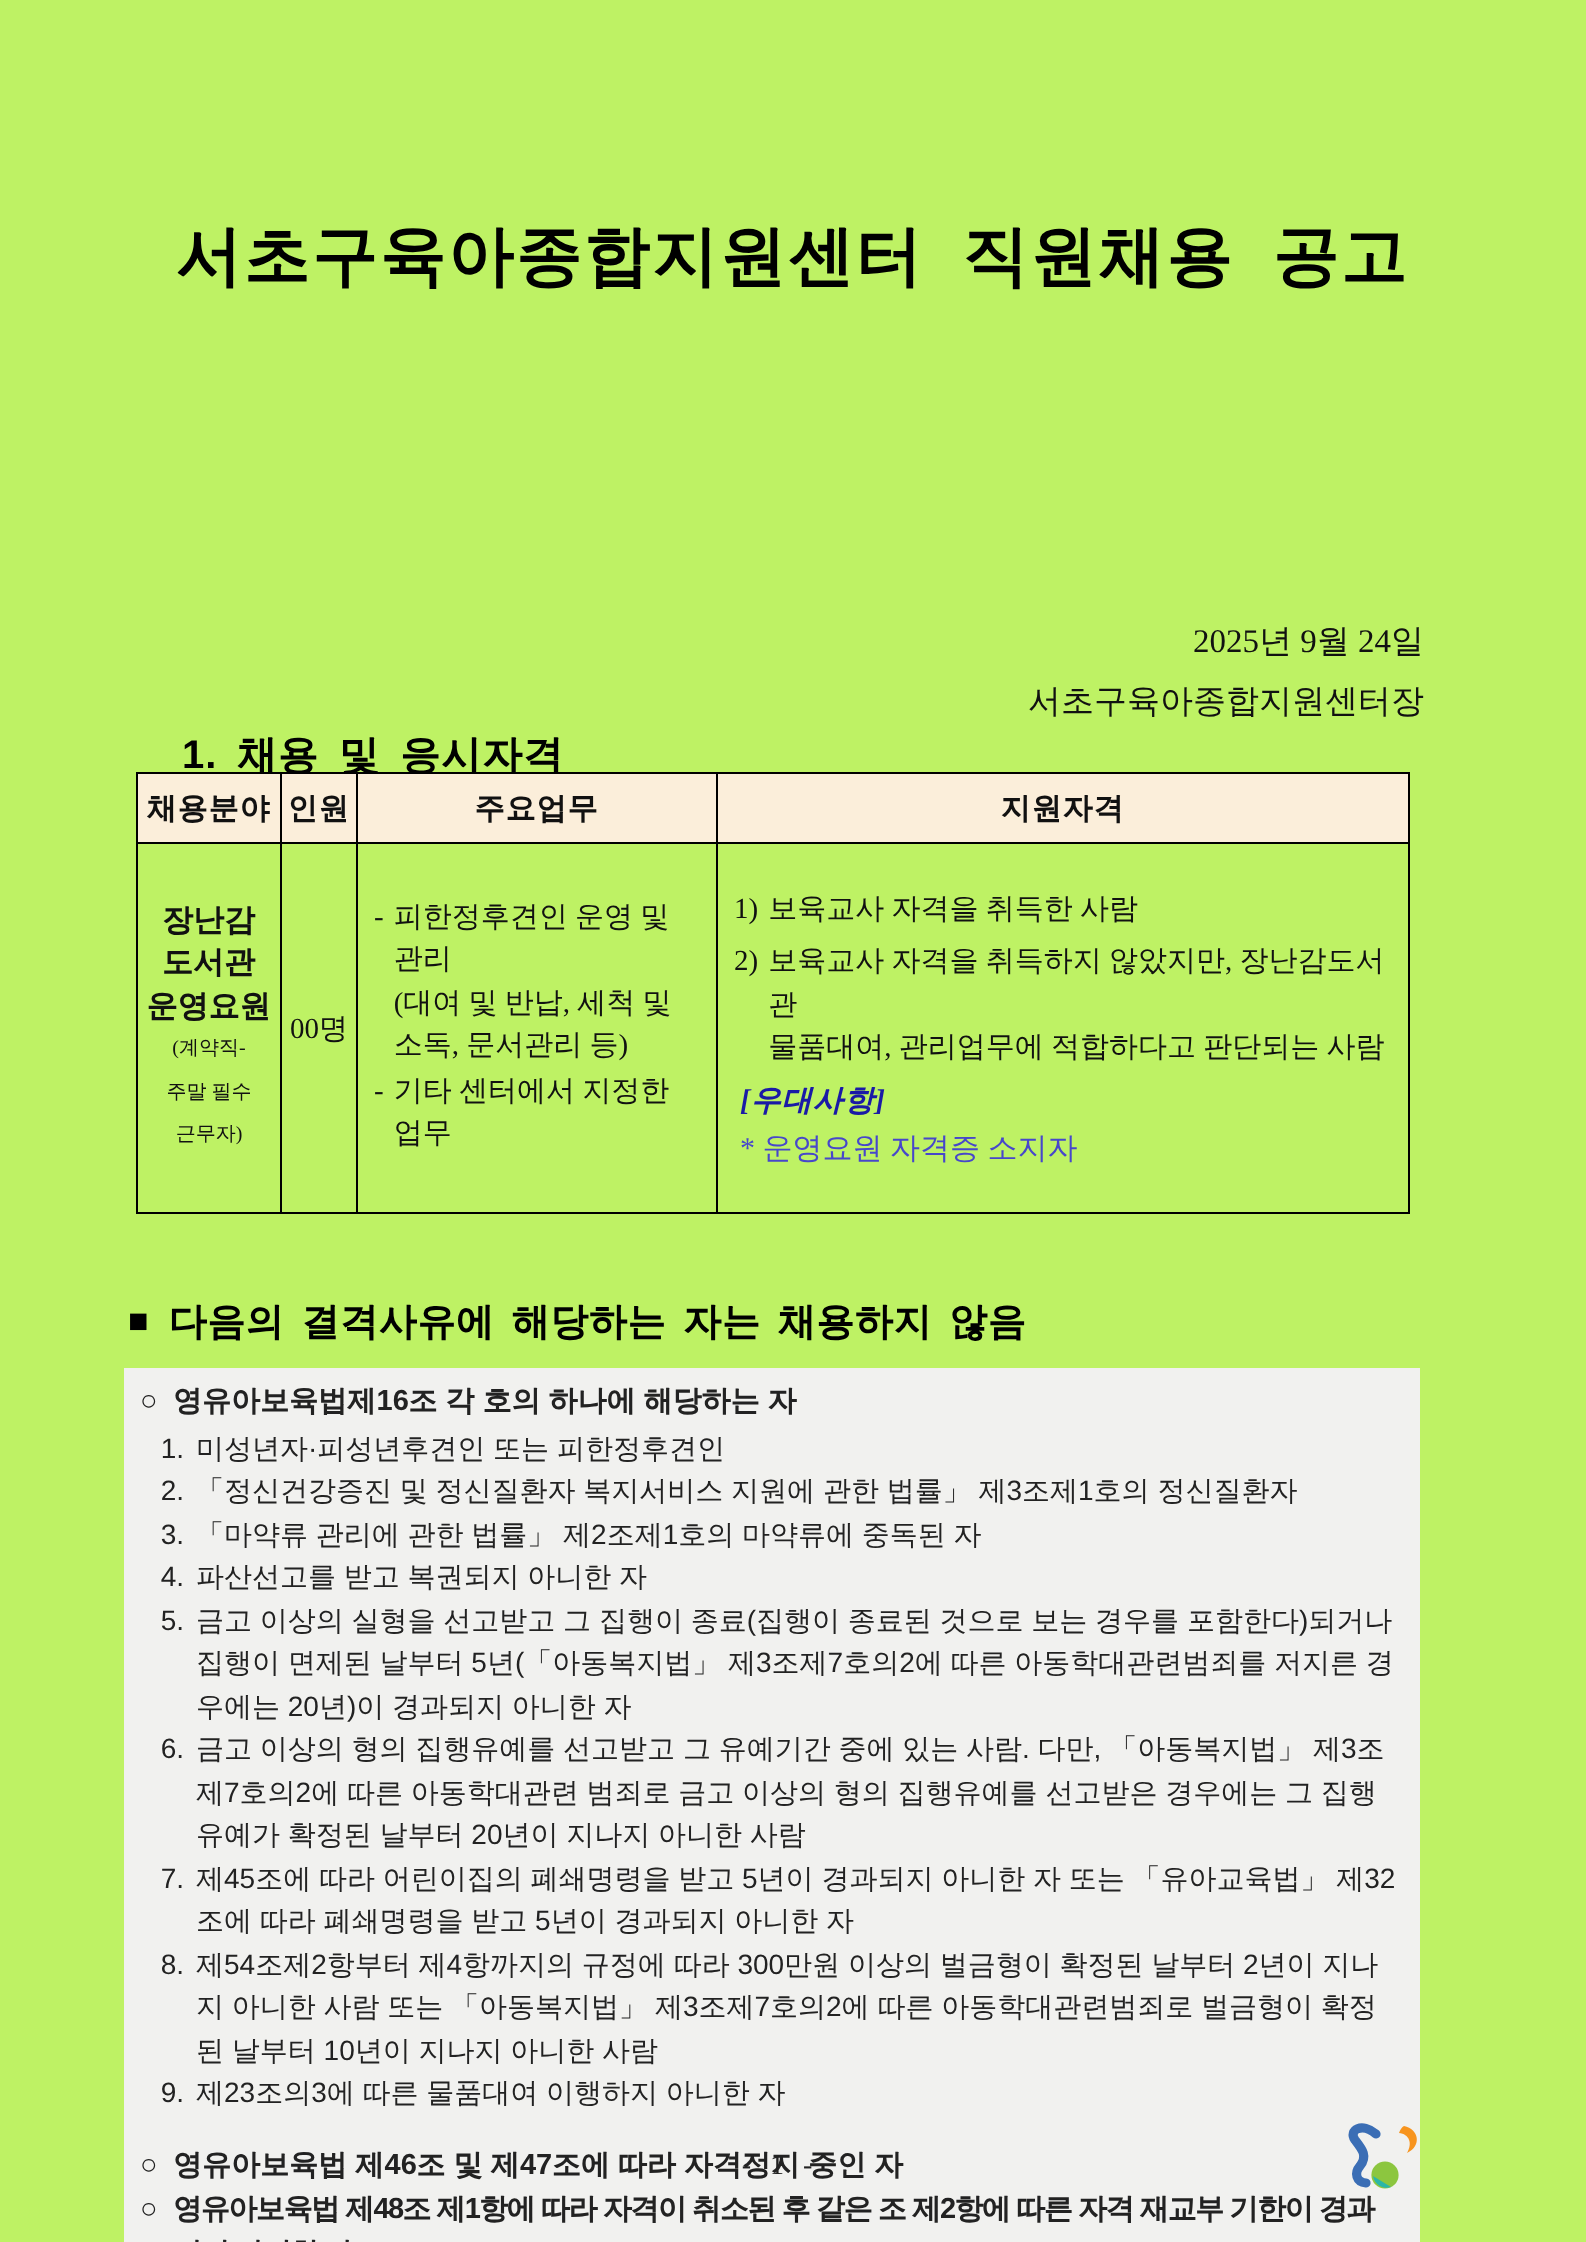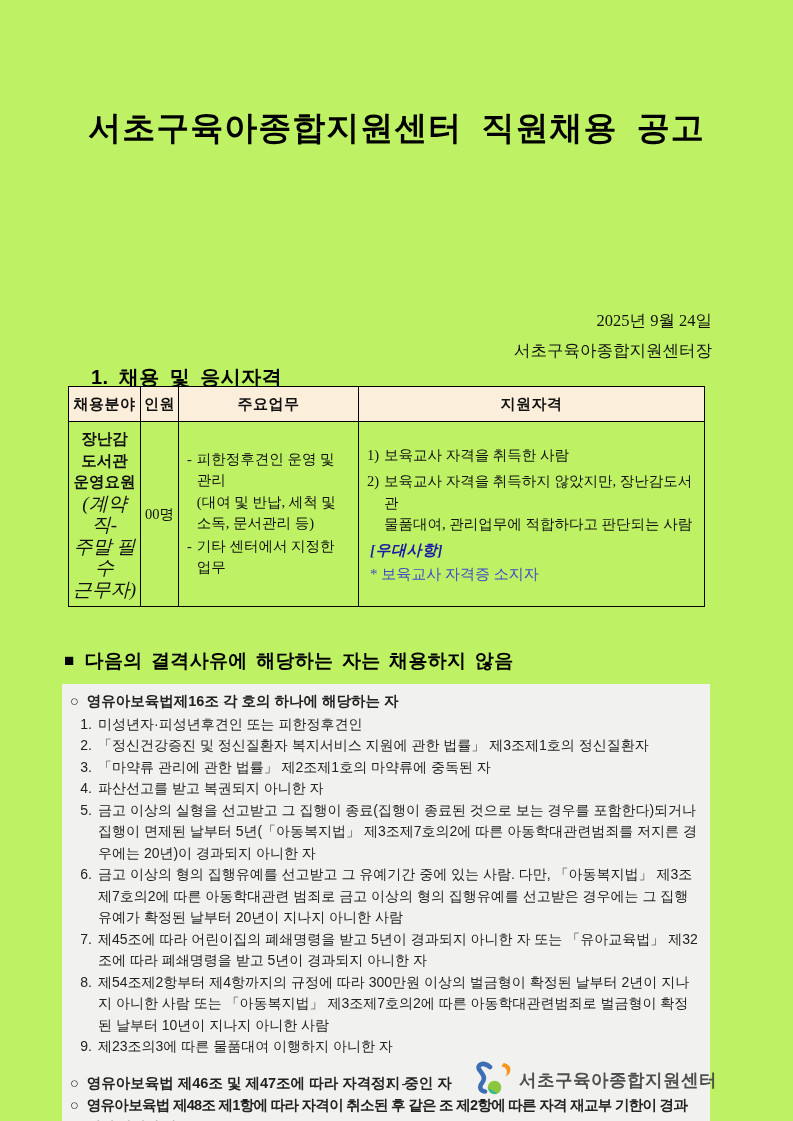--- a/index.html
+++ b/index.html
@@ -45,21 +45,21 @@
   }
   .recruit-table th, .recruit-table td { border:1.5px solid #000; }
   .recruit-table thead th {
     background:var(--table-header-bg, #fbeeda);
     height:32px; font-size:15px; font-weight:bold; text-align:center;
     font-family:"Liberation Serif", serif; letter-spacing:0.5px;
   }
   .recruit-table tbody td { height:172px; vertical-align:middle; }
   td.cell-field { text-align:center; padding:4px 2px; }
   .field-title { font-weight:bold; white-space:pre-line; font-size:15.5px; line-height:21.5px; }
-  .field-note  { white-space:pre-line; font-size:19px; line-height:21.5px;font-style:italic; }
+  .field-note  { white-space:pre-line; font-size:10px; line-height:21.5px; }
   td.cell-count { text-align:center; }
   td.cell-duties { padding:6px 6px 6px 8px; }
   td.cell-quals  { padding:6px 6px 6px 8px; }
   .hang { display:flex; line-height:21.5px; margin-bottom:1px; }
   .hang .mk { flex:0 0 auto; margin-right:5px; }
   .hang .txt { white-space:pre-line; }
   .cell-quals .hang { margin-bottom:5px; }
   .pref-label {
     color:var(--preferential-label, #1a1aa6); font-weight:bold;
     margin:3px 0 5px 3px; font-size:15px; letter-spacing:0.5px;font-style:italic;
@@ -166,21 +166,21 @@
           <div class="hang">
             <span class="mk">1)</span>
             <span class="txt">보육교사 자격을 취득한 사람</span>
           </div>
           <div class="hang">
             <span class="mk">2)</span>
             <span class="txt">보육교사 자격을 취득하지 않았지만, 장난감도서관
 물품대여, 관리업무에 적합하다고 판단되는 사람</span>
           </div>
           <div class="pref-label">[우대사항]</div>
-          <div class="pref-item">* 보육교사 자격증 소지자</div>
+          <div class="pref-item">* 운영요원 자격증 소지자</div>
         </td>
       </tr>
     </tbody>
   </table>
 
   <h2 class="sec2">
     <span class="sq">■</span>
     <span>다음의 결격사유에 해당하는 자는 채용하지 않음</span>
   </h2>
 
@@ -241,16 +241,15 @@
 
   <div class="page-num">- 1 -</div>
 
   <div class="footer-logo">
     <svg class="logo-mark" width="44" height="38" viewBox="0 0 44 38" aria-hidden="true">
       <path d="M17 6 C10 0 3 4 6.5 9 C10 13.5 13 17 9 22 C6 25.5 7 30 12 30.5" fill="none" stroke="var(--logo-blue, #3b6eb5)" stroke-width="4.6" stroke-linecap="round"></path>
       <circle cx="21.5" cy="26.5" r="6.8" fill="var(--logo-green, #8cc63f)"></circle>
       <path d="M15.5 27 a6.8 6.8 0 0 0 9 5.5 z" fill="var(--logo-teal, #2bb6a8)"></path>
       <path d="M31 2 C38.5 3.5 40 12 32.5 15.5 C35.5 10.5 33.5 6 28.5 5.5 C29 4 30 2.5 31 2 Z" fill="var(--logo-orange, #f7941e)"></path>
     </svg>
-    <span class="logo-text">서초구육아종합지원센터</span>
   </div>
 
 </div>
 
 </body></html>

